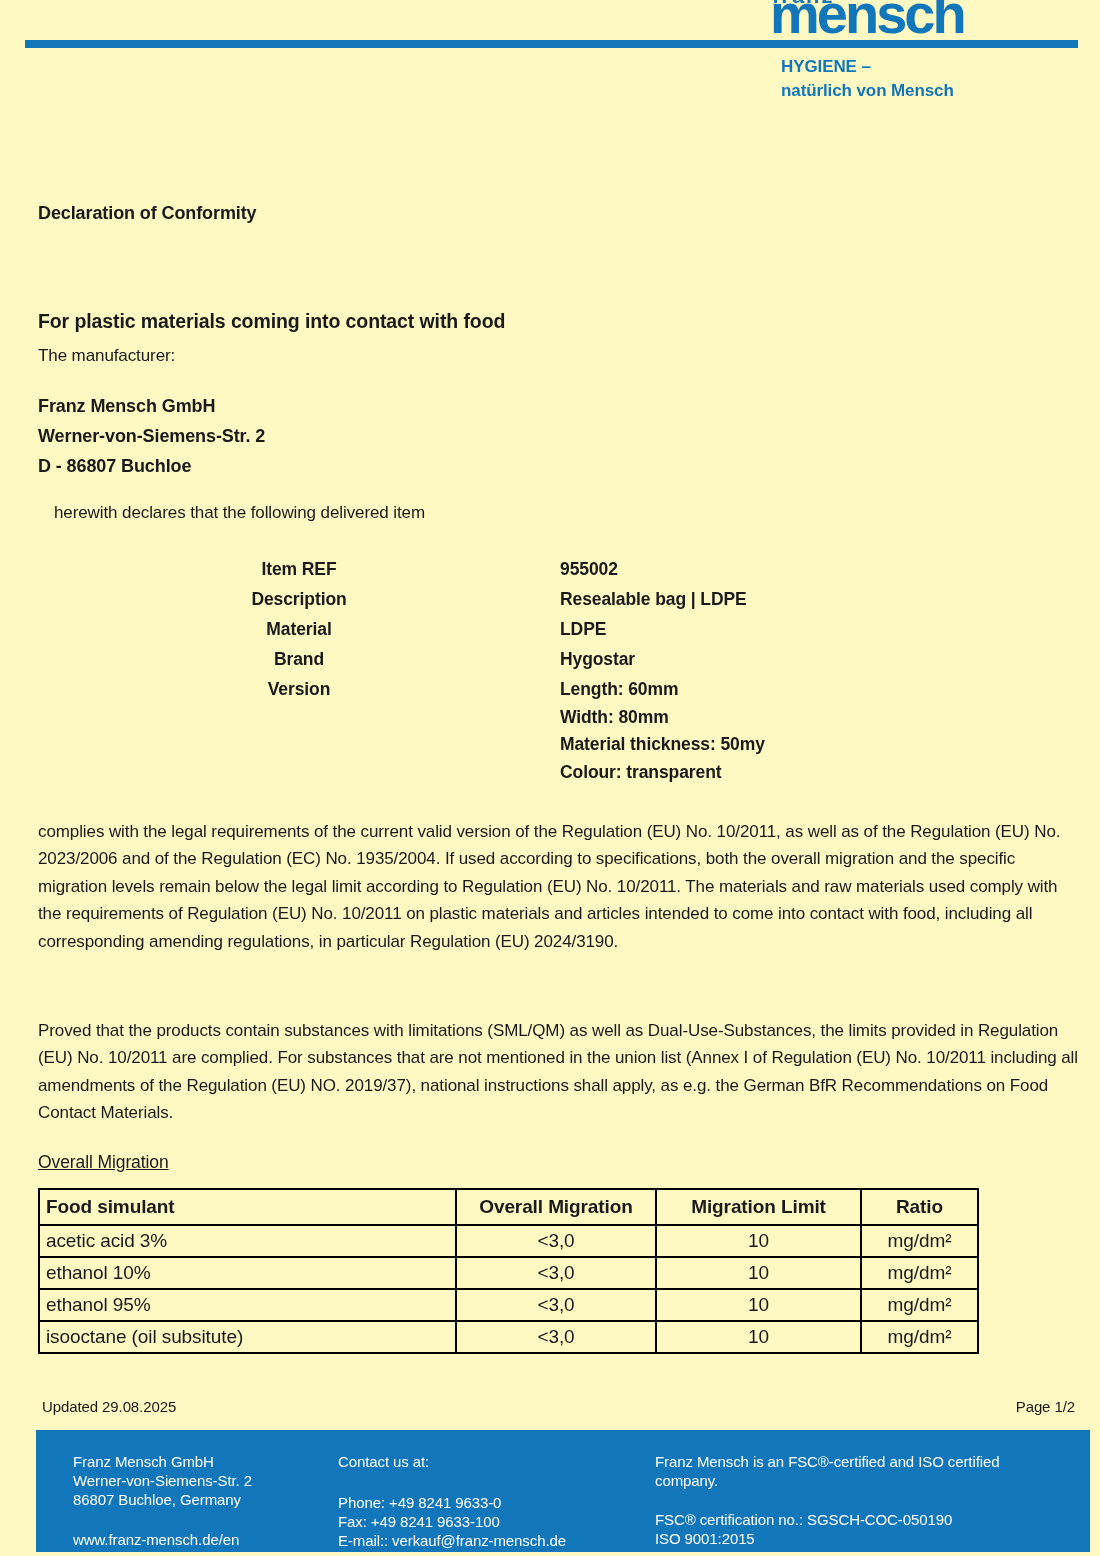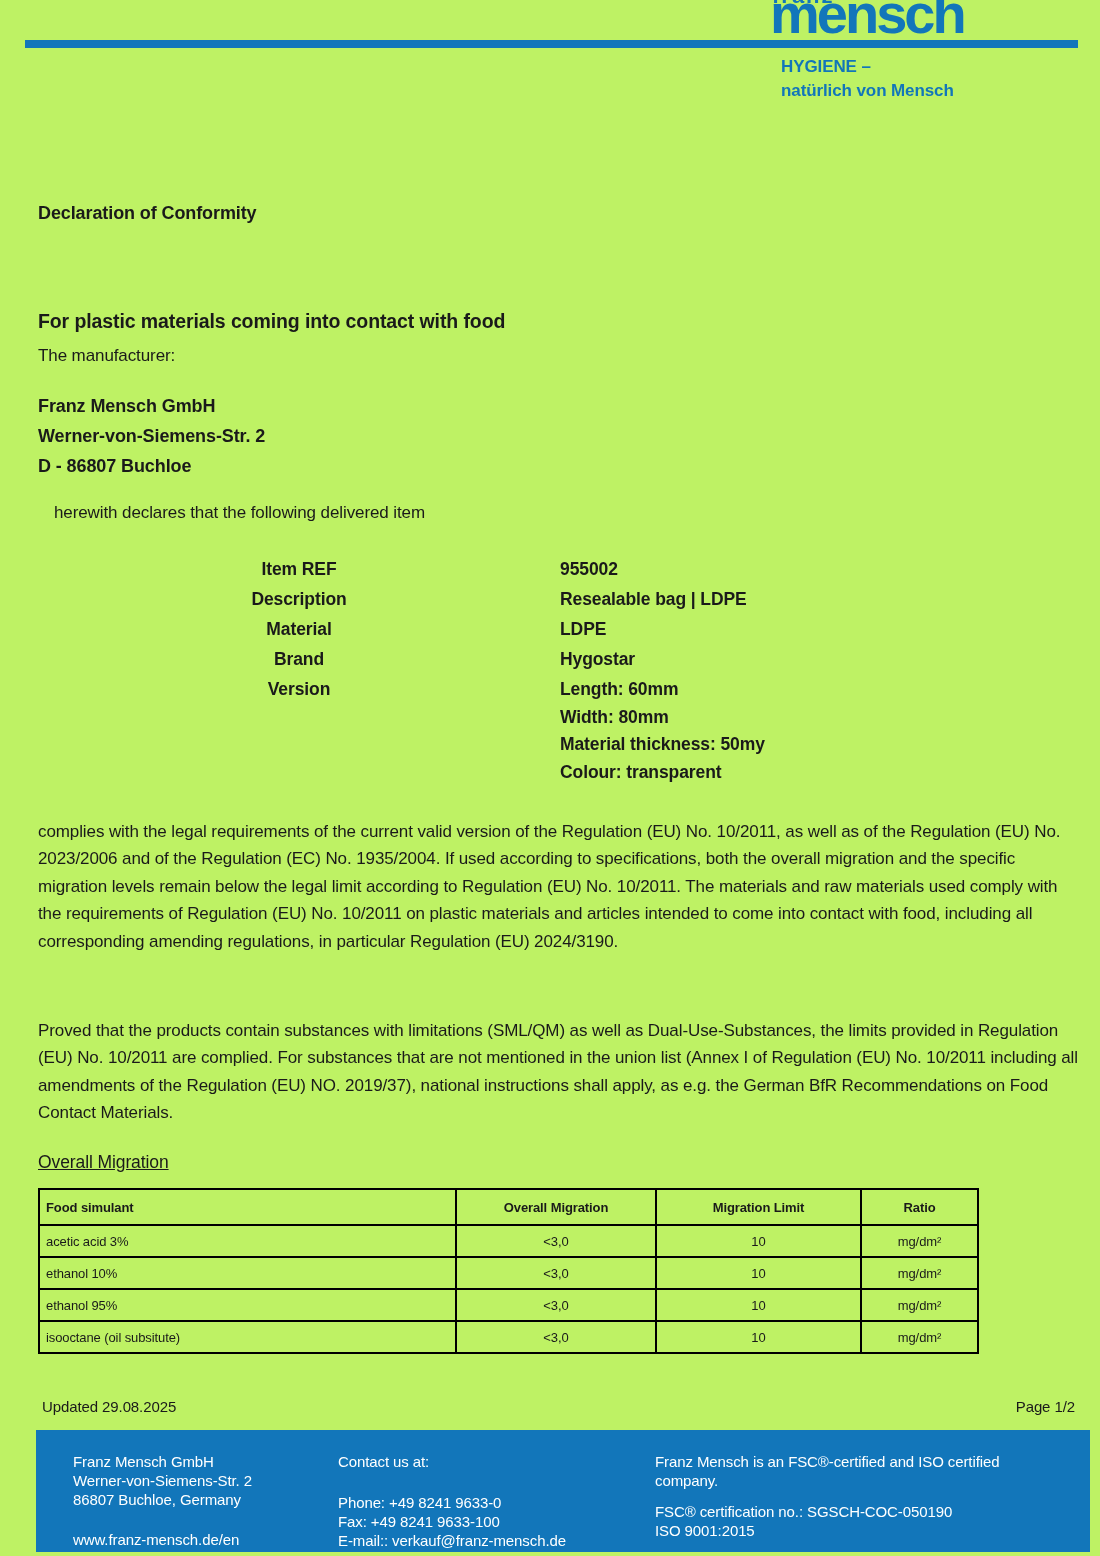--- a/index.html
+++ b/index.html
@@ -1,17 +1,17 @@
 <!DOCTYPE html>
 <html><head>
 <meta charset="utf-8">
 <style>
   html,body { margin:0; padding:0; background:#ffffff; }
   .page {
-    position:relative; width:1100px; height:1556px; background:#bef264;
+    position:relative; width:1100px; height:1556px; background:#fef9c3;
     font-family:"Liberation Sans", sans-serif; color:#1a1a1a; overflow:hidden;
     letter-spacing:-0.1px;
   }
 
   
   .topbar { position:absolute; left:25px; top:40px; width:1053px; height:8px; background:#1276ba; }
   .logo-franz {
     position:absolute; left:772px; top:-17px; height:22px; overflow:hidden;
     font-size:22px; font-weight:bold; color:#1276ba; letter-spacing:2px;
   }
@@ -39,42 +39,42 @@
   .item-row.multiline .item-value { line-height:27.5px; padding-top:2px; }
 
   
   .para { position:absolute; left:38px; width:1042px; font-size:17px; line-height:27.4px; }
   .para1 { top:818px; }
   .para2 { top:1004px;margin-top:13px; }
 
   
   .mig-heading { position:absolute; left:38px; top:1152px; font-size:17.5px; text-decoration:underline; }
   .mig-table { position:absolute; left:38px; top:1188px; width:939px; border-collapse:collapse; table-layout:fixed; }
-  .mig-table th, .mig-table td { border:2px solid #000; font-size:13px; padding:0 5px; overflow:hidden; }
+  .mig-table th, .mig-table td { border:2px solid #000; font-size:19px; padding:0 5px; overflow:hidden; }
   .mig-table th { height:34px; font-weight:bold; text-align:center; }
   .mig-table td { height:30px; text-align:center; font-weight:normal; }
   .mig-table th.c0, .mig-table td.c0 { text-align:left; padding-left:6px; }
   .col-simulant { width:417px; } .col-migration { width:200px; } .col-limit { width:205px; } .col-ratio { width:117px; }
 
   
   .updated { position:absolute; left:42px;  top:1398px; font-size:15px; }
   .pageno  { position:absolute; right:25px; top:1398px; font-size:15px; }
 
   
   .footer {
     position:absolute; left:36px; top:1430px; width:1054px; height:122px;
     background:#1276ba; color:#ffffff; font-size:15px; line-height:19px;
   }
   .f-col { position:absolute; top:22px; }
   .f-col1 { left:37px; }
   .f-col2 { left:302px; }
   .f-col3 { left:619px; width:392px; }
   .f-gap  { margin-top:21px; }
   .f-gap2 { margin-top:22px; }
-  .f-gap3 { margin-top:12px; }
+  .f-gap3 { margin-top:20px; }
 </style>
 </head>
 <body>
 
 <div class="page">
 
   <div class="topbar"></div>
   <div class="logo-franz">franz</div>
   <div class="logo-mensch">mensch</div>
   <div class="logo-tag1">HYGIENE –</div>

